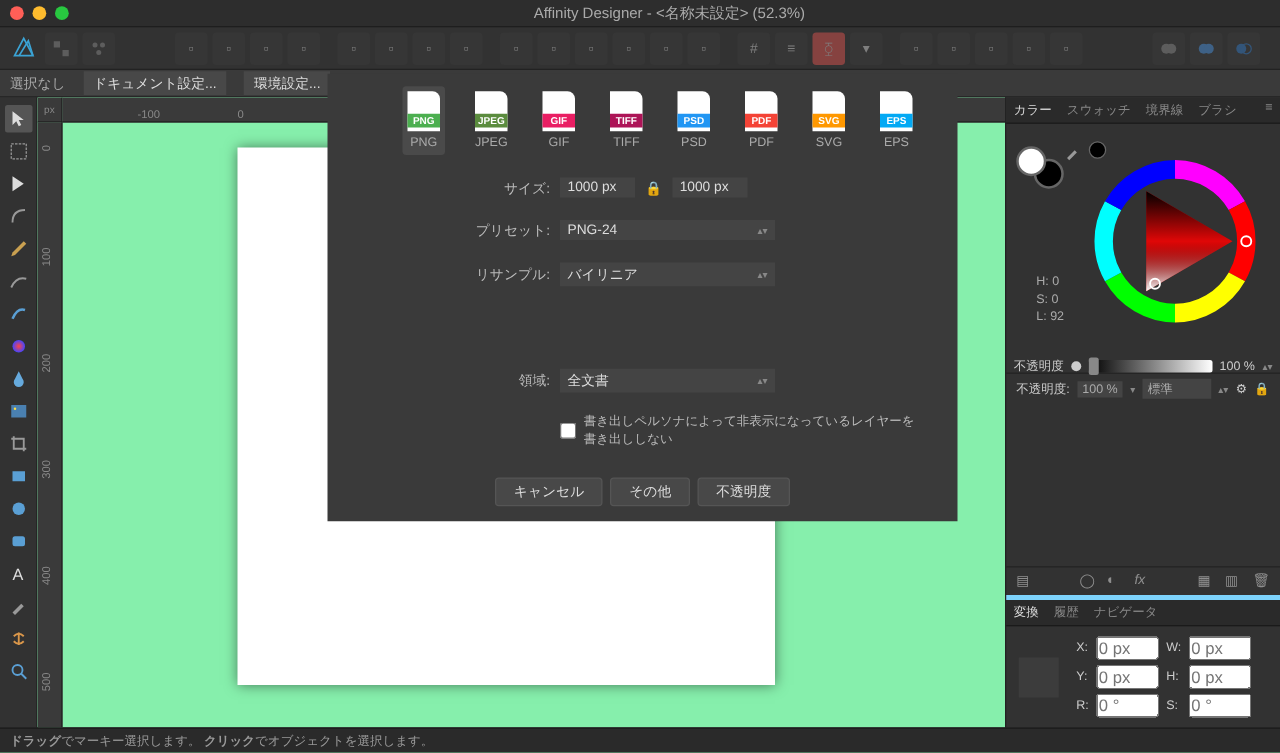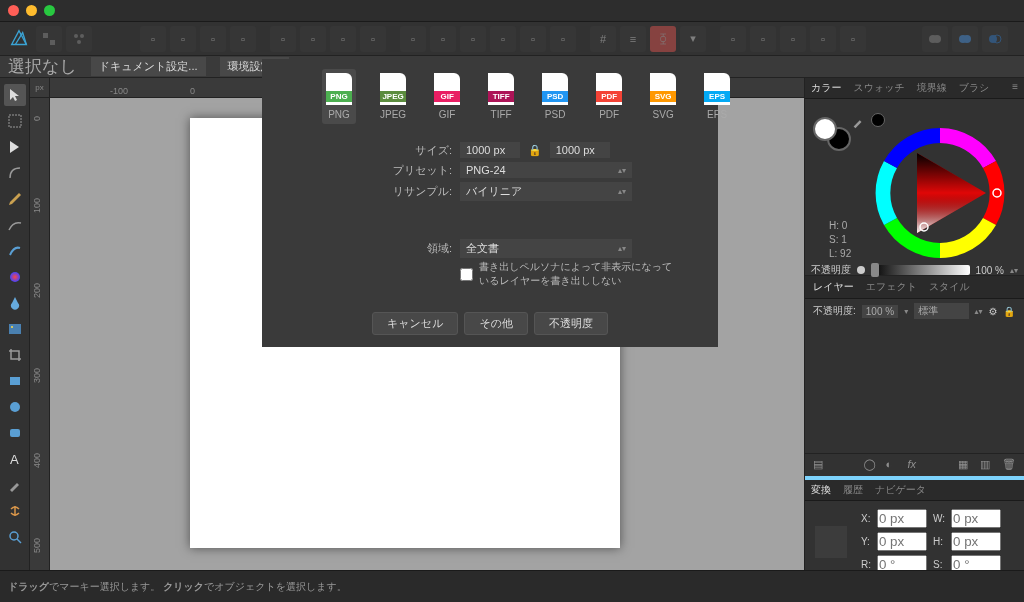--- a/index.html
+++ b/index.html
@@ -10,27 +10,27 @@
 .traffic-light.red{background:#ff5f57}
 .traffic-light.yellow{background:#febc2e}
 .traffic-light.green{background:#28c840}
 .title{flex:1;text-align:center;color:#aaa;font-size:12px}
 .main-toolbar{height:34px;background:#323232;display:flex;align-items:center;padding:0 6px;gap:4px;border-bottom:1px solid #222}
 .tb-btn{width:26px;height:26px;background:#3a3a3a;border-radius:3px;display:flex;align-items:center;justify-content:center;opacity:.5}
 .tb-group{display:flex;gap:4px;margin-right:10px}
 .persona-btn{width:26px;height:26px;display:flex;align-items:center;justify-content:center}
 .logo{width:22px;height:22px}
 .options-bar{height:22px;background:#3a3a3a;display:flex;align-items:center;gap:14px;padding:0 8px;border-bottom:1px solid #222}
-.opt-lbl{color:#aaa;font-size:17px}
+.opt-lbl{color:#aaa;font-size:11px}
 .opt-btn{background:#484848;padding:2px 8px;color:#ddd;cursor:pointer}
 .content{display:flex;height:calc(100% - 78px - 20px)}
 .left-tools{width:30px;background:#323232;padding:6px 4px;display:flex;flex-direction:column;gap:4px;border-right:1px solid #222}
 .tool{width:22px;height:22px;display:flex;align-items:center;justify-content:center;border-radius:2px;cursor:pointer}
 .tool svg{width:16px;height:16px}
-.canvas-area{flex:1;background:#a3a3a3;position:relative;overflow:hidden}
+.canvas-area{flex:1;background:#86efac;position:relative;overflow:hidden}
 .ruler-h{position:absolute;top:0;left:20px;right:0;height:20px;background:#3a3a3a;border-bottom:1px solid #222;display:flex;overflow:hidden}
 .ruler-v{position:absolute;top:20px;left:0;width:20px;bottom:0;background:#3a3a3a;border-right:1px solid #222}
 .ruler-corner{position:absolute;top:0;left:0;width:20px;height:20px;background:#3a3a3a;border-right:1px solid #222;border-bottom:1px solid #222;font-size:8px;display:flex;align-items:center;justify-content:center;color:#888}
 .ruler-mark-h{position:absolute;top:8px;font-size:9px;color:#888}
 .ruler-mark-v{position:absolute;left:2px;font-size:9px;color:#888;writing-mode:vertical-rl;transform:rotate(180deg)}
 .artboard{position:absolute;top:40px;left:160px;width:430px;height:430px;background:#fff;box-shadow:0 0 10px rgba(0,0,0,.5)}
 .right-panel{width:220px;background:#323232;border-left:1px solid #222;display:flex;flex-direction:column}
 .panel-tabs{display:flex;background:#2a2a2a;border-bottom:1px solid #1a1a1a;padding:3px 6px;gap:12px;font-size:10px}
 .panel-tab{color:#888;cursor:pointer}
 .panel-tab.active{color:#ddd}
@@ -46,38 +46,38 @@
 .layer-panel{border-top:1px solid #222}
 .layer-header{display:flex;gap:12px;padding:4px 8px;font-size:10px;background:#2a2a2a}
 .layer-opacity{display:flex;gap:6px;padding:4px 8px;font-size:10px;align-items:center}
 .layer-opacity select,.layer-opacity .combo{background:#444;border:none;color:#aaa;font-size:10px;padding:1px 4px}
 .layer-body{height:130px;padding:4px}
 .layer-footer{display:flex;gap:4px;padding:4px 8px;justify-content:space-between;border-top:1px solid #222;align-items:center}
 .layer-footer-icons{display:flex;gap:8px}
 .sm-icon{width:14px;height:14px;opacity:.6}
 .transform-panel{border-top:4px solid #7dd3fc}
 .anchor-box{grid-row:1/3;width:32px;height:32px;background:#3c3c3c;margin-right:4px}
-.statusbar{position:absolute;bottom:0;left:0;right:0;height:32px;background:#2a2a2a;border-top:1px solid #1a1a1a;padding:0 8px;display:flex;align-items:center;font-size:10px;color:#999}
-
-.export-dialog{position:absolute;left:262px;top:59px;width:456px;background:#3a3a3a;z-index:100}
+.statusbar{position:absolute;bottom:0;left:0;right:0;height:20px;background:#2a2a2a;border-top:1px solid #1a1a1a;padding:0 8px;display:flex;align-items:center;font-size:10px;color:#999}
+
+.export-dialog{position:absolute;left:262px;top:59px;width:504px;background:#3a3a3a;z-index:100}
 .format-tabs{display:flex;padding:10px 60px;gap:20px;justify-content:flex-start}
 .format-tab{display:flex;flex-direction:column;align-items:center;gap:4px;cursor:pointer;padding:4px;border-radius:3px}
 .format-tab.active{background:#4a4a4a}
 .format-icon{width:26px;height:32px;background:#fff;position:relative;border-top-right-radius:6px}
 .format-icon::after{content:attr(data-ext);position:absolute;bottom:3px;left:0;right:0;text-align:center;font-size:8px;font-weight:bold;color:#fff;padding:1px 0}
 .format-icon.png::after{background:#4caf50}
 .format-icon.jpeg::after{background:#5b8c3e}
 .format-icon.gif::after{background:#e91e63}
 .format-icon.tiff::after{background:#ad1457}
 .format-icon.psd::after{background:#2196f3}
 .format-icon.pdf::after{background:#f44336}
 .format-icon.svg::after{background:#ff9800}
 .format-icon.eps::after{background:#03a9f4}
 .format-label{font-size:10px;color:#aaa}
-.form-rows{padding:8px 40px 16px;display:flex;flex-direction:column;gap:4px}
+.form-rows{padding:8px 28px 16px;display:flex;flex-direction:column;gap:18px}
 .form-row{display:flex;align-items:center;gap:8px}
 .form-row .rlabel{width:150px;text-align:right;color:#bbb;font-size:11px}
 .form-row input{background:#444;border:none;padding:2px 6px;color:#ddd;width:60px;font-size:11px}
 .form-row select,.form-row .select{background:#444;border:none;padding:2px 6px;color:#ddd;flex:1;font-size:11px;max-width:172px;display:flex;justify-content:space-between;align-items:center}
 .lock-icon{color:#daa520}
 .checkbox-row{display:flex;align-items:center;gap:6px;margin-left:158px;margin-top:-2px;font-size:10px;color:#bbb}
 .checkbox-row input{width:auto}
 .dialog-buttons{display:flex;justify-content:center;gap:6px;padding:8px 10px 12px}
 .dialog-btn{background:#484848;border:1px solid #555;padding:3px 14px;color:#ddd;font-size:11px;cursor:pointer;border-radius:3px}
 .file-est{color:#999;font-size:10px}
@@ -85,20 +85,21 @@
 </style>
 </head>
 <body>
 
 <div class="titlebar">
   <div class="traffic-lights">
     <div class="traffic-light red"></div>
     <div class="traffic-light yellow"></div>
     <div class="traffic-light green"></div>
   </div>
+  <div class="title">Affinity Designer - &lt;名称未設定&gt; (52.3%)</div>
 </div>
 
 <div class="main-toolbar">
   <div class="persona-btn">
       <svg class="logo" viewBox="0 0 24 24">
         <path d="M12 3 L20 18 L4 18 Z" fill="none" stroke="#3ba3d4" stroke-width="1.5"></path>
         <path d="M8 18 L16 5 L20 18" fill="none" stroke="#3ba3d4" stroke-width="1.5"></path>
       </svg>
     </div>
   <div class="tb-group">
@@ -343,40 +344,35 @@
                 <stop offset="0.5" stop-color="transparent"></stop>
                 <stop offset="1" stop-color="#fff"></stop>
               </linearGradient>
             </defs>
           <circle cx="57" cy="0" r="4" fill="none" stroke="#fff" stroke-width="1.5"></circle>
           <circle cx="-16" cy="34" r="4" fill="none" stroke="#fff" stroke-width="1.5"></circle>
         </g>
       </svg>
       <div class="hsl-labels">
         <div>H: 0</div>
-        <div>S: 1</div>
+        <div>S: 0</div>
         <div>L: 92</div>
       </div>
       <div class="opacity-row" style="position:absolute;left:6px;right:6px;bottom:-2px">
         <span>不透明度</span>
         <div style="width:8px;height:8px;border-radius:50%;background:#ccc"></div>
         <div class="opacity-slider">
             <div class="opacity-thumb"></div>
           </div>
         <span>100 %</span>
         <span class="caret">▴▾</span>
       </div>
     </div>
 
     <div class="layer-panel">
-      <div class="layer-header panel-tabs">
-        <span class="panel-tab active">レイヤー</span>
-        <span class="panel-tab">エフェクト</span>
-        <span class="panel-tab">スタイル</span>
-      </div>
       <div class="layer-opacity">
         <span>不透明度:</span>
         <span class="combo">100 %</span>
         <span class="caret">▾</span>
         <span class="combo" style="flex:1">標準</span>
         <span class="caret">▴▾</span>
         <span>⚙</span>
         <span>🔒</span>
       </div>
       <div class="layer-body"></div>

